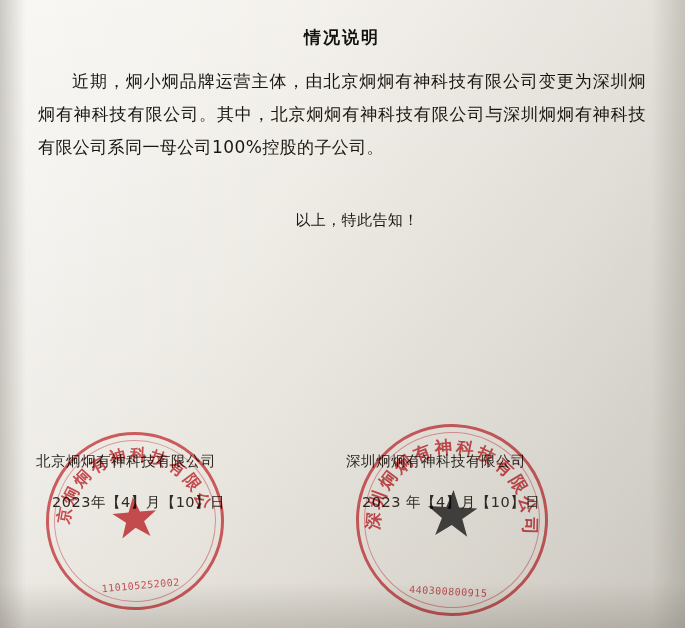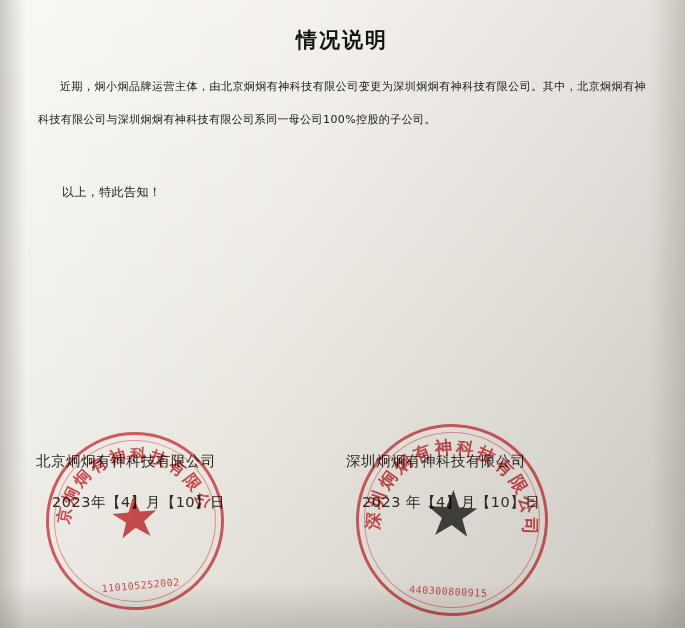--- a/index.html
+++ b/index.html
@@ -50,47 +50,48 @@
     position: absolute;
     left: 38px;
     top: 16px;
     width: 608px;
   }
 
   .doc-title {
     text-align: center;
     font-family: "DejaVu Sans", sans-serif;
     font-weight: bold;
-    font-size: 21px;
+    font-size: 17px;
     letter-spacing: 2px;
     color: #14140f;
     margin: 10px 0 14px 0;
   }
 
   .para {
     font-family: "DejaVu Sans", sans-serif;
-    font-size: 11px;
+    font-size: 17px;
     line-height: 33px;
     color: #17160f;
     text-align: justify;
     text-justify: inter-ideograph;
     text-indent: 2em;
     margin: 16px 0 8px 0;
     letter-spacing: 0.4px;
   }
   .para.last-line-gap { margin-bottom: 10px; }
 
   .closing {
     font-family: "DejaVu Sans", sans-serif;
-    font-size: 12px;
+    font-size: 15px;
     line-height: 33px;
     color: #17160f;
     text-indent: 2em;
     margin-top: 40px;
     letter-spacing: 0.4px;
+    text-align: center;
   }
 
   
   .sign-area {
     position: absolute;
     left: 0;
     right: 0;
     top: 452px;
     height: 176px;
   }

